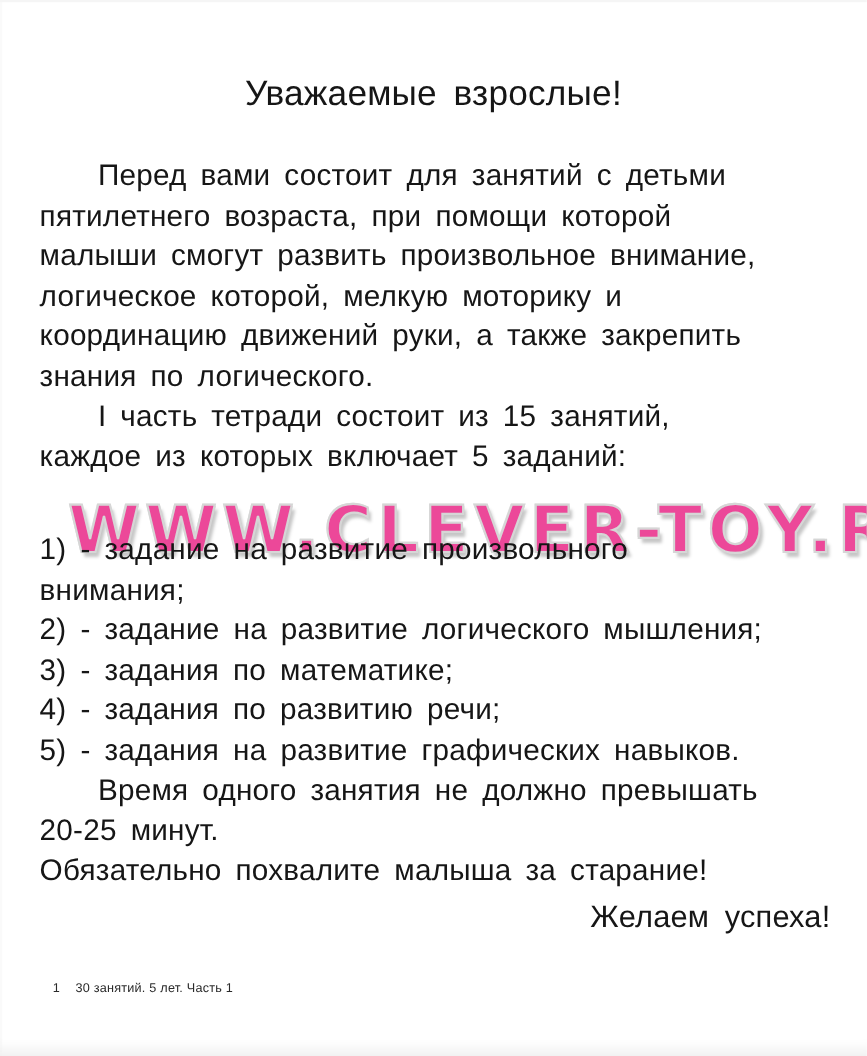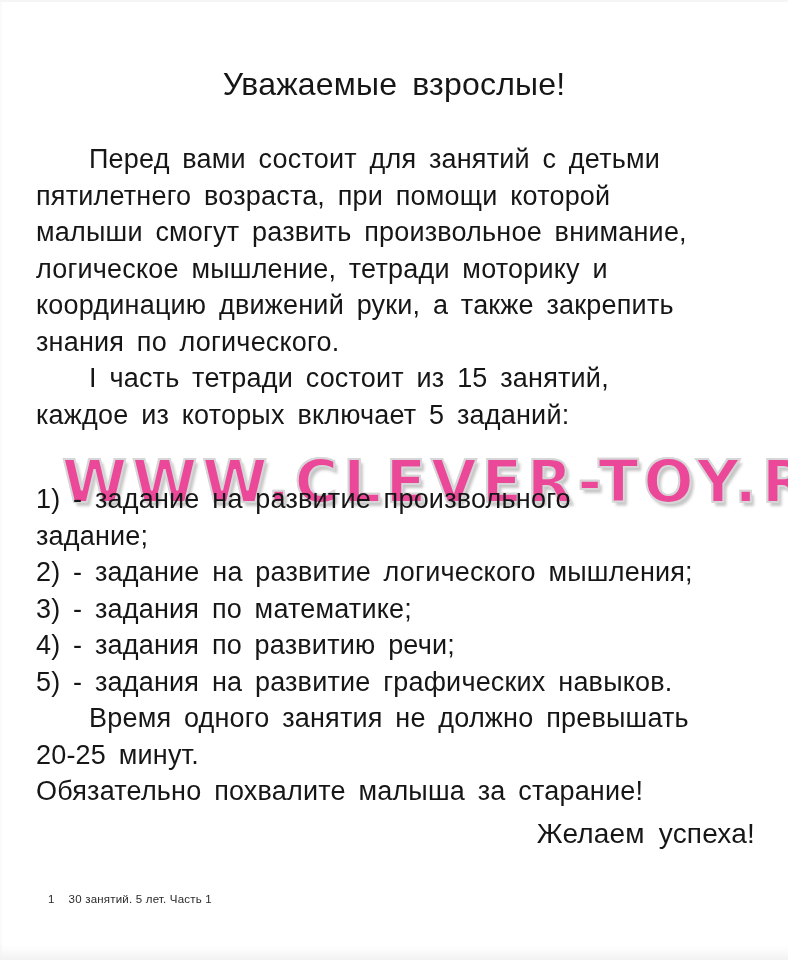--- a/index.html
+++ b/index.html
@@ -98,27 +98,27 @@
   <div class="watermark">WWW.CLEVER-TOY.RU</div>
 
   <div class="content">
 
     <div class="title">Уважаемые взрослые!</div>
 
     <div class="bodytext">
       <div class="line indent">Перед вами состоит для занятий с детьми</div>
       <div class="line">пятилетнего возраста, при помощи которой</div>
       <div class="line">малыши смогут развить произвольное внимание,</div>
-      <div class="line">логическое мышление, тетради моторику и</div>
+      <div class="line">логическое которой, мелкую моторику и</div>
       <div class="line">координацию движений руки, а также закрепить</div>
       <div class="line">знания по логического.</div>
       <div class="line indent">I часть тетради состоит из 15 занятий,</div>
       <div class="line">каждое из которых включает 5 заданий:</div>
       <div class="line gap-before">1) - задание на развитие произвольного</div>
-      <div class="line">задание;</div>
+      <div class="line">внимания;</div>
       <div class="line">2) - задание на развитие логического мышления;</div>
       <div class="line">3) - задания по математике;</div>
       <div class="line">4) - задания по развитию речи;</div>
       <div class="line">5) - задания на развитие графических навыков.</div>
       <div class="line indent">Время одного занятия не должно превышать</div>
       <div class="line">20-25 минут.</div>
       <div class="line">Обязательно похвалите малыша за старание!</div>
     </div>
 
     <div class="signoff">Желаем успеха!</div>

